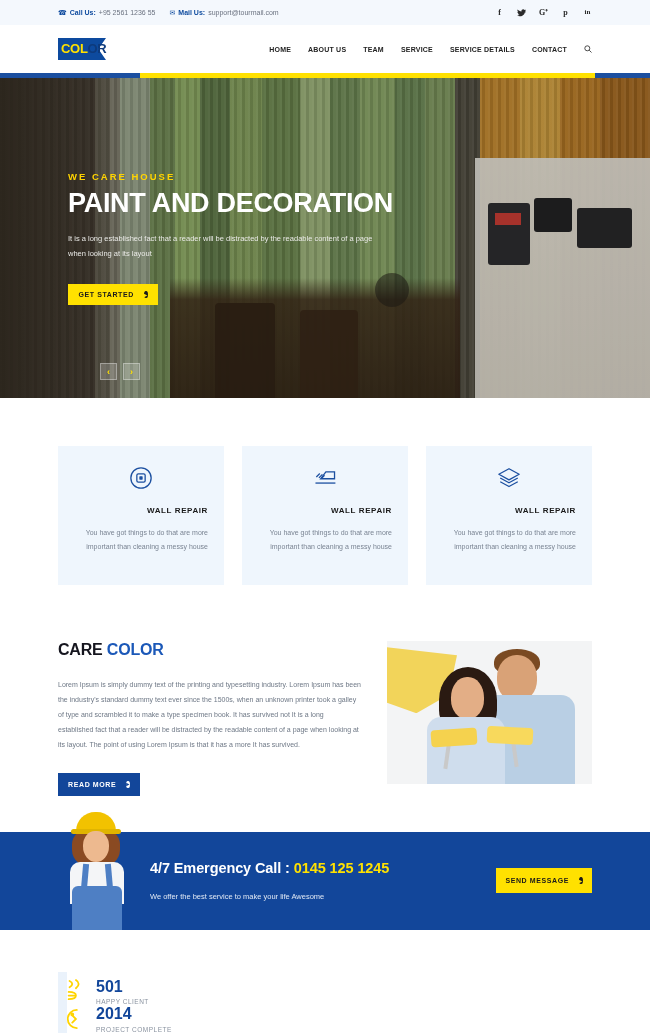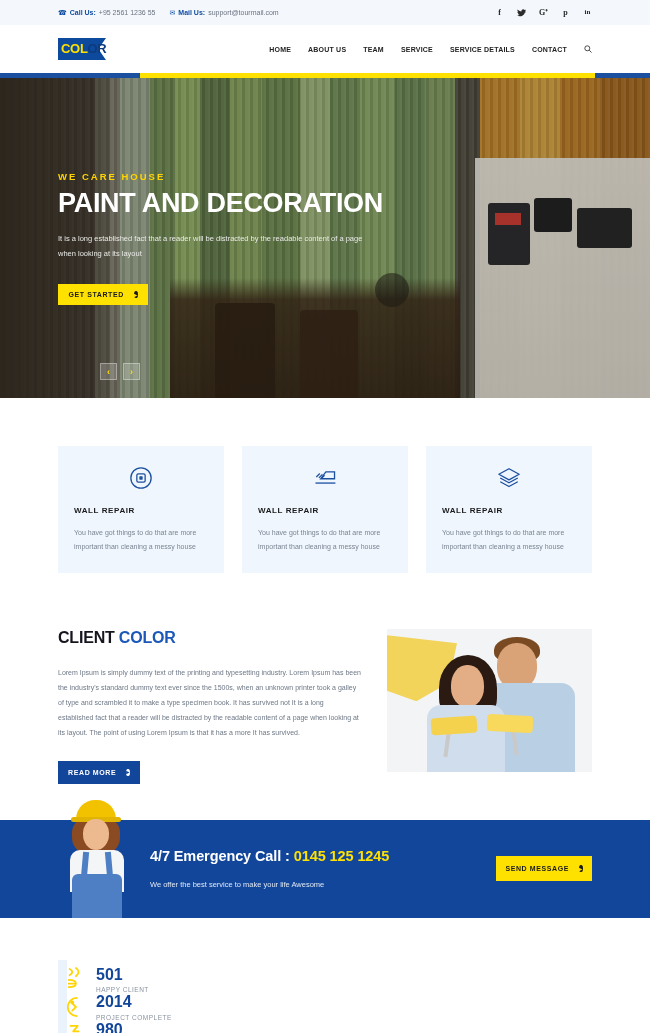--- a/index.html
+++ b/index.html
@@ -148,21 +148,21 @@
     position: absolute; right: 78px; top: 120px; width: 38px; height: 34px;
     background: #1e1e21; border-radius: 3px;
   }
   .hero-orb {
     position: absolute; left: 375px; top: 195px; width: 34px; height: 34px;
     border-radius: 50%; background: rgba(30,26,20,0.55);
   }
   .hero-overlay { position: absolute; inset: 0; background: rgba(25,22,18,0.22); }
 
   .hero-content {
-    position: absolute; left: 58px; top: 0; bottom: 0;
+    position: absolute; left: 68px; top: 0; bottom: 0;
     display: flex; flex-direction: column; justify-content: center;
     z-index: 5; width: 340px;
   }
   .hero-kicker {
     color: #ffd400; font-size: 9.5px; font-weight: bold;
     letter-spacing: 2px; margin-bottom: 8px;
   }
   .hero-title {
     color: #fff; font-size: 27px; font-weight: bold;
     letter-spacing: -0.3px; margin-bottom: 14px; line-height: 1;
@@ -200,21 +200,21 @@
     border: 1px solid rgba(255,255,255,0.35);
     display: flex; align-items: center; justify-content: center;
     color: #ffe100; font-size: 9px; font-weight: bold; cursor: pointer;
   }
 
   
   .cards {
     display: flex; gap: 18px; padding: 48px 58px 0 58px;
   }
   .card {
-    flex: 1; background: #eff6fd; padding: 20px 16px 20px 16px; text-align: left;
+    flex: 1; background: #eff6fd; padding: 20px 16px 32px 16px; text-align: right;
   }
   .card-icon { color: #1b4fa0; margin-bottom: 14px; height: 26px; }
   .card-icon svg { display: block; margin: 0 auto; }
   .card-title {
     font-size: 8px; font-weight: bold; color: #1a1a1a;
     letter-spacing: 0.6px; margin-bottom: 11px;
   }
   .card-desc { font-size: 7px; color: #7a8493; line-height: 1.95; }
 
   
@@ -476,21 +476,21 @@
       </svg>
     </div>
     <div class="card-title">WALL REPAIR</div>
     <div class="card-desc">You have got things to do that are more important than cleaning a messy house</div>
   </div>
 </div>
 
 <div class="about">
   <div class="about-left">
     <div class="about-title">
-      <span class="t1">CLIENT </span><span class="t2">COLOR</span>
+      <span class="t1">CARE </span><span class="t2">COLOR</span>
     </div>
     <div class="about-text">Lorem Ipsum is simply dummy text of the printing and typesetting industry. Lorem Ipsum has been the industry's standard dummy text ever since the 1500s, when an unknown printer took a galley of type and scrambled it to make a type specimen book. It has survived not It is a long established fact that a reader will be distracted by the readable content of a page when looking at its layout. The point of using Lorem Ipsum is that it has a more It has survived.</div>
     <button class="btn btn-blue">
       <span>READ MORE</span>
       <span class="btn-ic">▸</span>
     </button>
   </div>
   <div class="about-right">
     <div class="ph-wall"></div>
     <div class="ph-yellow"></div>

